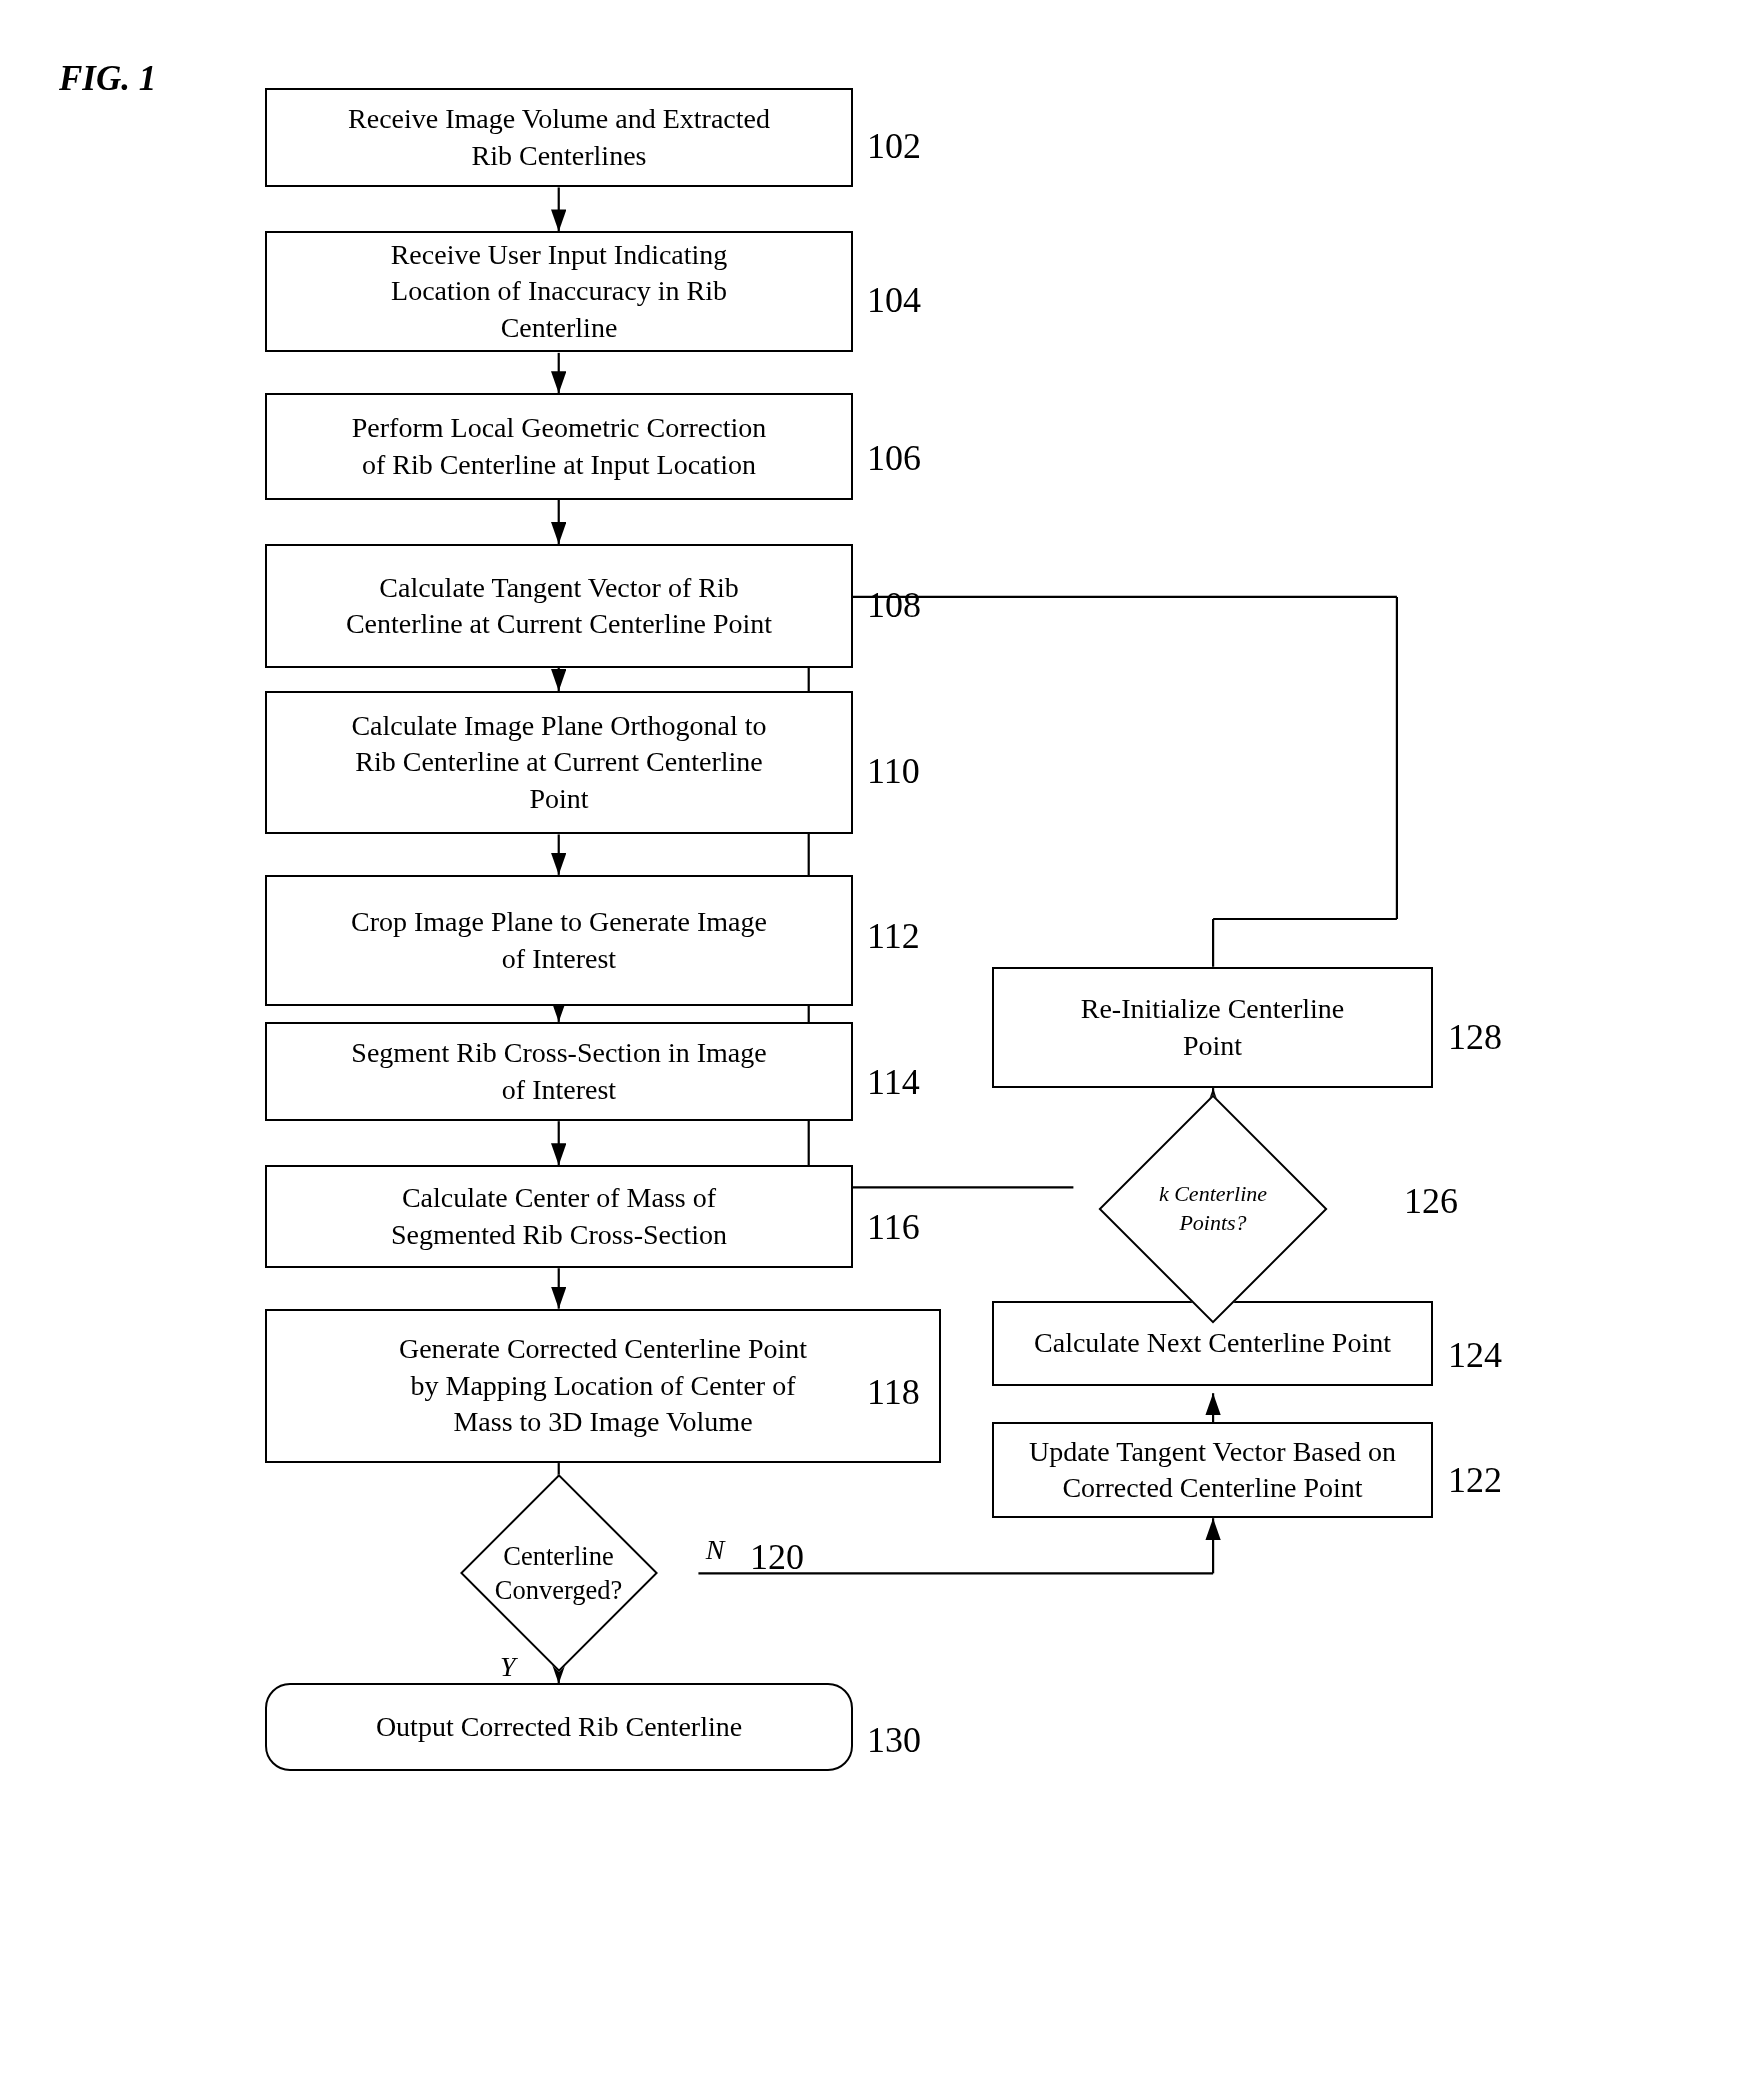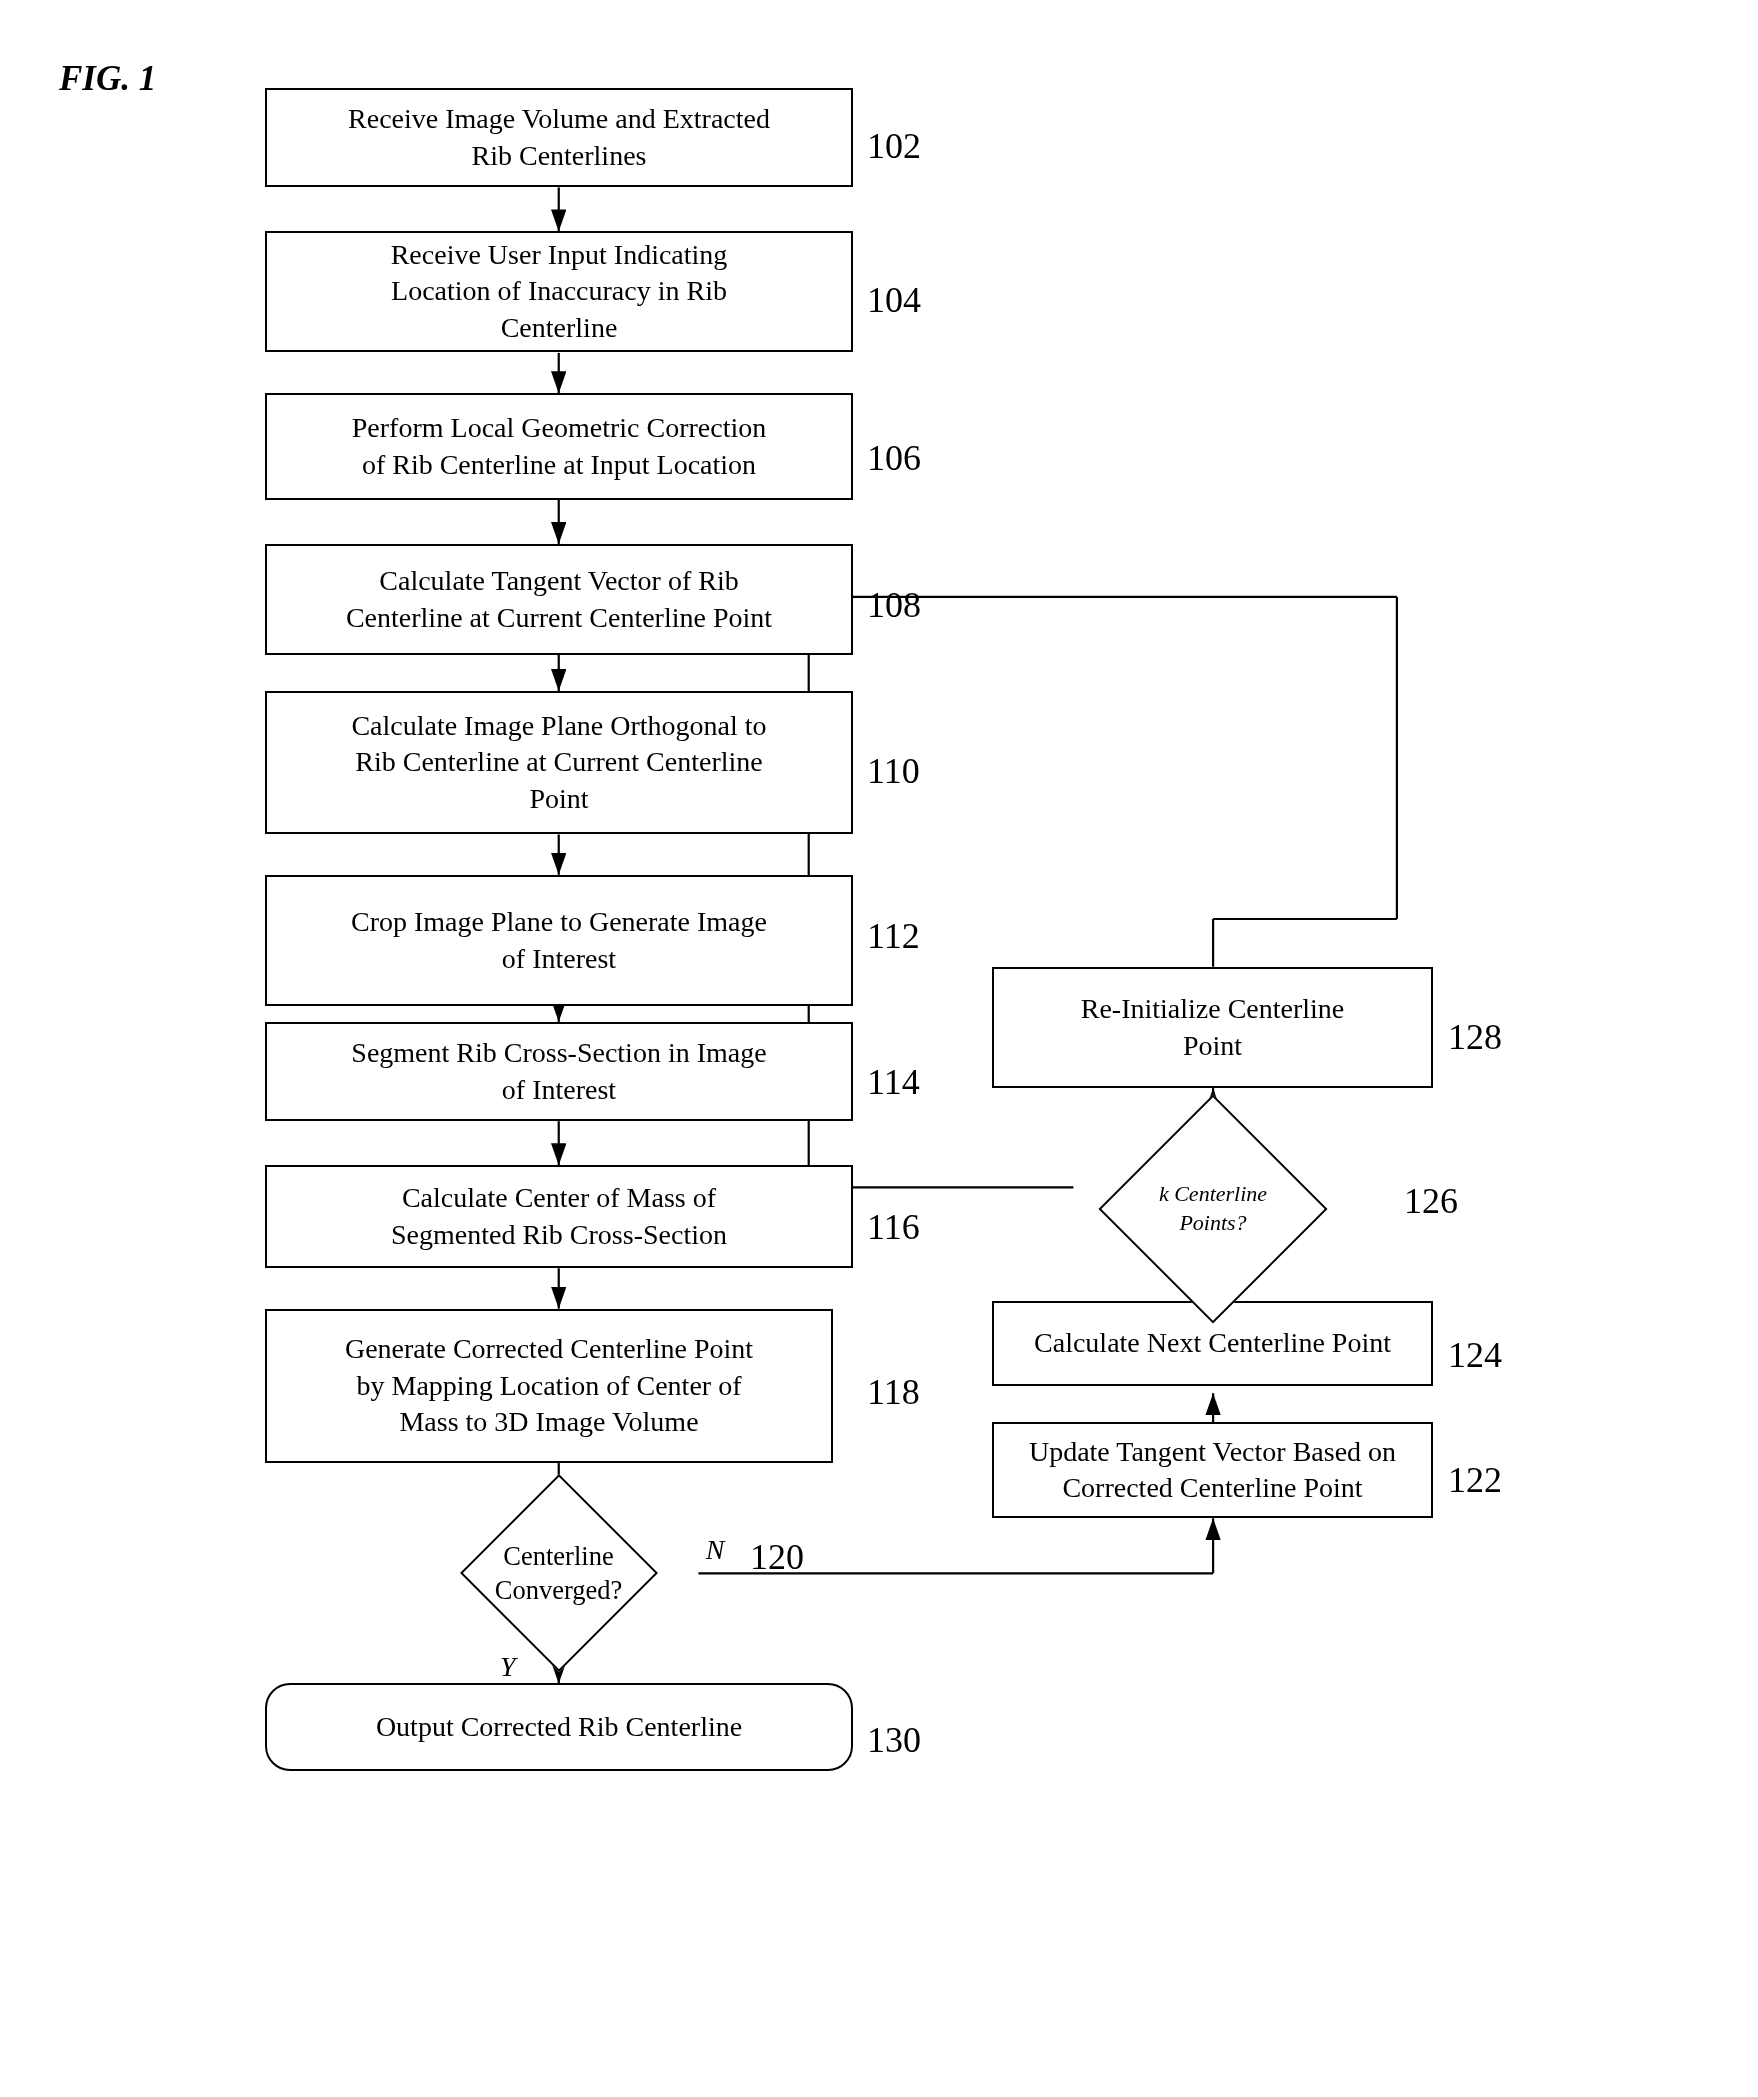--- a/index.html
+++ b/index.html
@@ -147,21 +147,21 @@
     <div class="box" style="left:118px; top:187px; width:588px; height:121px;">
       <span>Receive User Input Indicating<br>Location of Inaccuracy in Rib<br>Centerline</span>
     </div>
     <div class="step-label" style="left:720px; top:235px;">104</div>
 
     <div class="box" style="left:118px; top:349px; width:588px; height:107px;">
       <span>Perform Local Geometric Correction<br>of Rib Centerline at Input Location</span>
     </div>
     <div class="step-label" style="left:720px; top:393px;">106</div>
 
-    <div class="box" style="left:118px; top:500px; width:588px; height:111px;">
+    <div class="box" style="left:118px; top:500px; width:588px; height:124px;">
       <span>Calculate Tangent Vector of Rib<br>Centerline at Current Centerline Point</span>
     </div>
     <div class="step-label" style="left:720px; top:540px;">108</div>
 
     <div class="box" style="left:118px; top:647px; width:588px; height:143px;">
       <span>Calculate Image Plane Orthogonal to<br>Rib Centerline at Current Centerline<br>Point</span>
     </div>
     <div class="step-label" style="left:720px; top:706px;">110</div>
 
     <div class="box" style="left:118px; top:831px; width:588px; height:131px;">
@@ -172,21 +172,21 @@
     <div class="box" style="left:118px; top:978px; width:588px; height:99px;">
       <span>Segment Rib Cross-Section in Image<br>of Interest</span>
     </div>
     <div class="step-label" style="left:720px; top:1017px;">114</div>
 
     <div class="box" style="left:118px; top:1121px; width:588px; height:103px;">
       <span>Calculate Center of Mass of<br>Segmented Rib Cross-Section</span>
     </div>
     <div class="step-label" style="left:720px; top:1162px;">116</div>
 
-    <div class="box" style="left:118px; top:1265px; width:568px; height:154px;">
+    <div class="box" style="left:118px; top:1265px; width:676px; height:154px;">
       <span>Generate Corrected Centerline Point<br>by Mapping Location of Center of<br>Mass to 3D Image Volume</span>
     </div>
     <div class="step-label" style="left:720px; top:1327px;">118</div>
 
     <div class="diamond-container" style="left:257px; top:1459px; width:309px; height:140px;">
       <div class="diamond-shape" style="width:140px; height:140px; left:85px; top:0px;"></div>
       <div style="position:absolute; top:0; left:0; width:309px; height:140px; display:flex; align-items:center; justify-content:center; z-index:3;">
         <span style="font-size:26.5px; text-align:center; line-height:1.3;">Centerline<br>Converged?</span>
       </div>
     </div>

